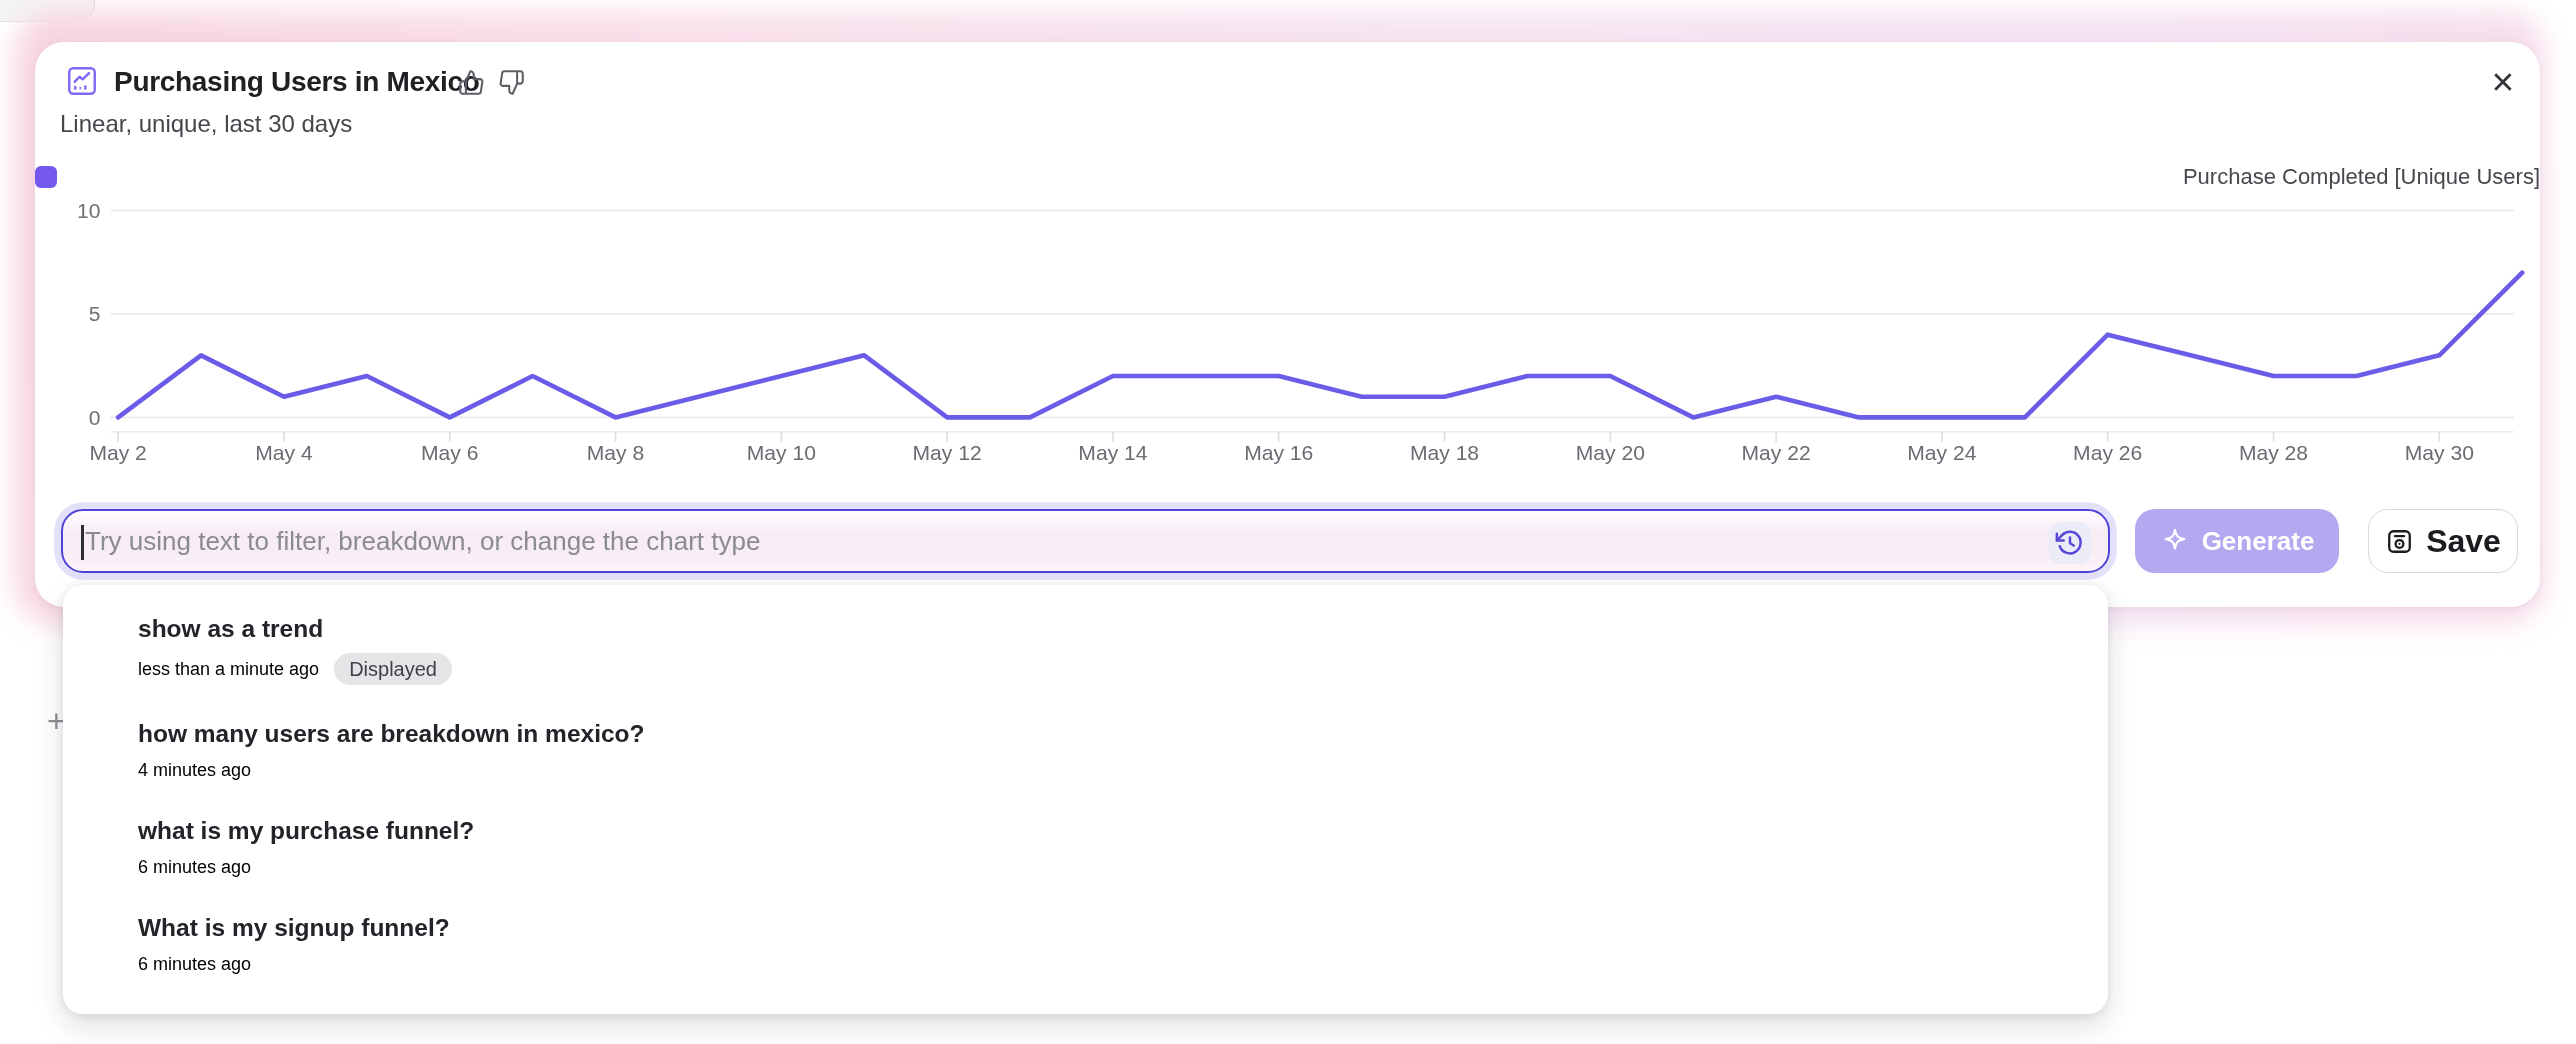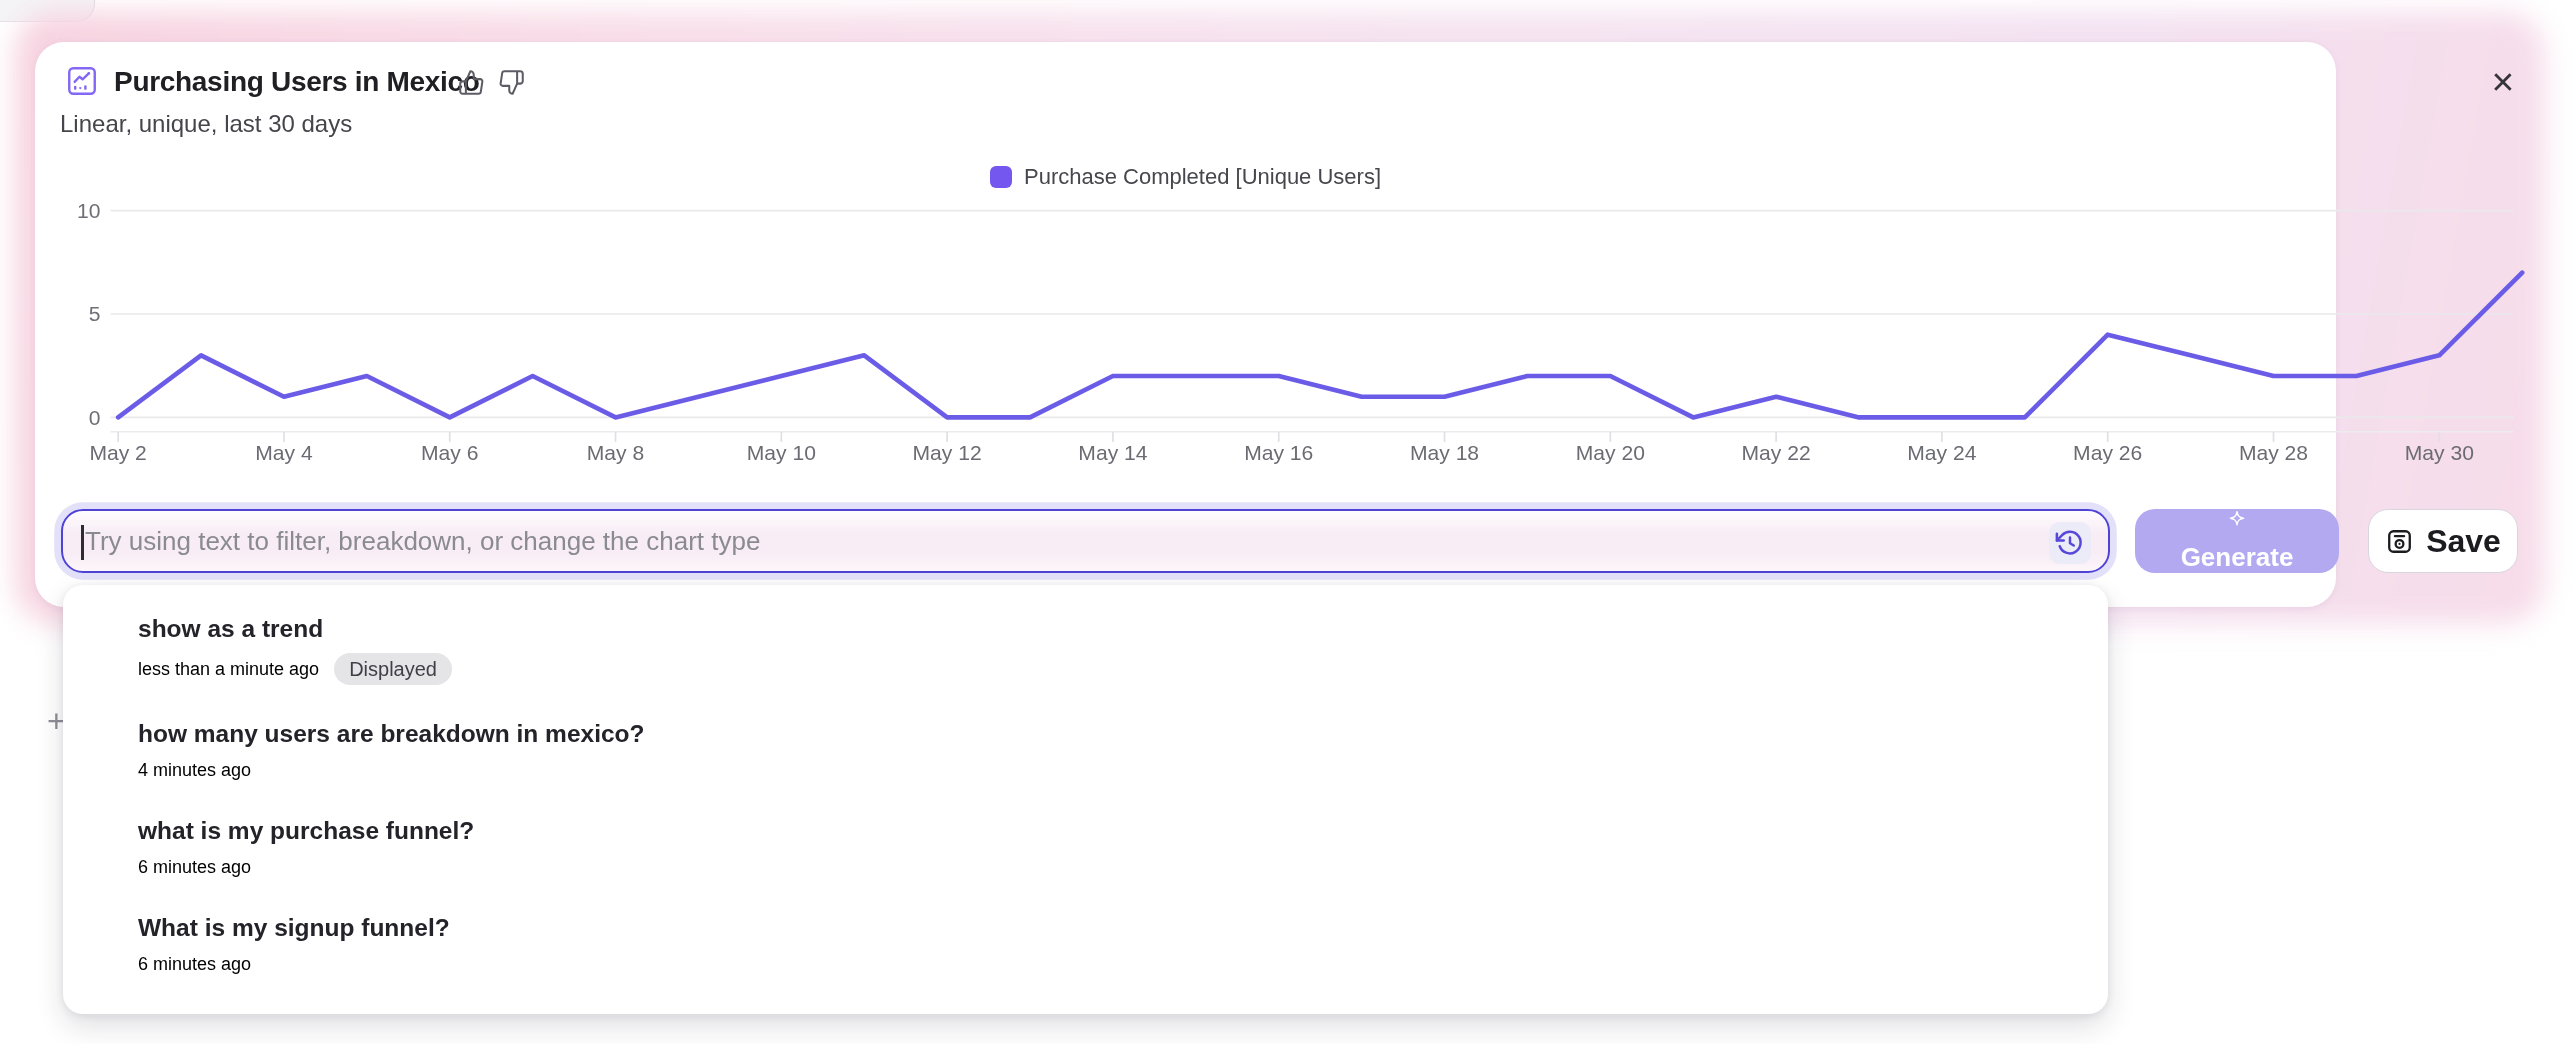--- a/index.html
+++ b/index.html
@@ -17,42 +17,42 @@
     z-index:0;
   }
   .card-glow{
     position:absolute; left:15px; top:12px; width:2530px; height:612px;
     border-radius:41px;
     background:linear-gradient(100deg,#f7d3e0 0%,#f8dee9 25%,#f5e3f0 55%,#f3e1f1 80%,#f7dce9 100%);
     filter:blur(13.5px);
     z-index:0;
   }
   .card{
-    position:absolute; left:35px; top:42px; width:2301px; height:565px;
+    position:absolute; left:35px; top:42px; width:2505px; height:565px;
     background:#ffffff; border-radius:29px; z-index:1;
     box-shadow:0 1.7px 6.8px rgba(190,150,190,0.18);
   }
   .chart-type-icon{ position:absolute; left:30px; top:22px; width:34px; height:34px; color:#8468f5; }
   .card-title{
     position:absolute; left:79px; top:22px; height:35px; line-height:35px;
     font-size:28px; font-weight:700; color:#202024; letter-spacing:-0.3px;
   }
   .thumb-btn{ position:absolute; top:27px; width:27px; height:27px; color:#5c5c64; background:none; border:none; cursor:pointer; }
   .thumb-up{ left:423px; } .thumb-down{ left:463px; }
   .close-btn{
     position:absolute; left:2446px; top:18px; width:44px; height:44px;
     background:none; border:none; font-size:39px; line-height:44px; text-align:center;
     color:#34343a; cursor:pointer; font-weight:400;
   }
   .card-subtitle{
     position:absolute; left:25px; top:68px; font-size:24px; color:#45454c;
   }
   .legend{
     position:absolute; left:0; right:0; top:122px; height:25px;
-    display:flex; justify-content:center; align-items:center; gap:12px;
+    display:flex; justify-content:space-between; align-items:center; gap:12px;
   }
   .legend-swatch{ width:22px; height:22px; border-radius:6px; }
   .legend-label{ font-size:22px; color:#46464d; }
   #chart{ position:absolute; left:0; top:161px; }
 
   .ai-input-wrap{
     position:absolute; left:26px; top:467px; width:2049px; height:64px;
     border:2.5px solid #4f43d6; border-radius:22px;
     background:linear-gradient(180deg,#fefcfe 0%,#f8edf5 38%,#f8edf5 72%,#fcf6fa 100%);
     box-shadow:0 0 0 6.8px rgba(101,88,221,0.18);
@@ -67,21 +67,21 @@
   .caret{ position:absolute; left:18px; top:14.4px; width:2.5px; height:35px; background:#2c2c31; }
   .history-btn{
     position:absolute; right:17px; top:11px; width:42px; height:42px;
     border:none; border-radius:11px; background:#ecebf8; color:#5748d9;
     display:flex; align-items:center; justify-content:center; cursor:pointer;
   }
   .generate-btn{
     position:absolute; left:2100px; top:467px; width:204px; height:64px;
     border:none; border-radius:20px; background:#b3a9f1; color:#ffffff;
     font-family:"Liberation Sans", sans-serif; font-size:26px; font-weight:600;
-    display:flex; align-items:center; justify-content:center; gap:12px; cursor:default;flex-direction:column;
+    display:flex; align-items:center; justify-content:center; gap:12px; cursor:default;
   }
   .save-btn{
     position:absolute; left:2333px; top:467px; width:150px; height:64px;
     border:1.7px solid #d7d7dd; border-radius:20px; background:#ffffff; color:#1b1b20;
     font-family:"Liberation Sans", sans-serif; font-size:32px; font-weight:600;
     display:flex; align-items:center; justify-content:center; gap:12px; cursor:pointer;
   }
   .bg-plus{
     position:absolute; left:47px; top:703px; font-size:32px; color:#8e8e95; z-index:2;
   }

